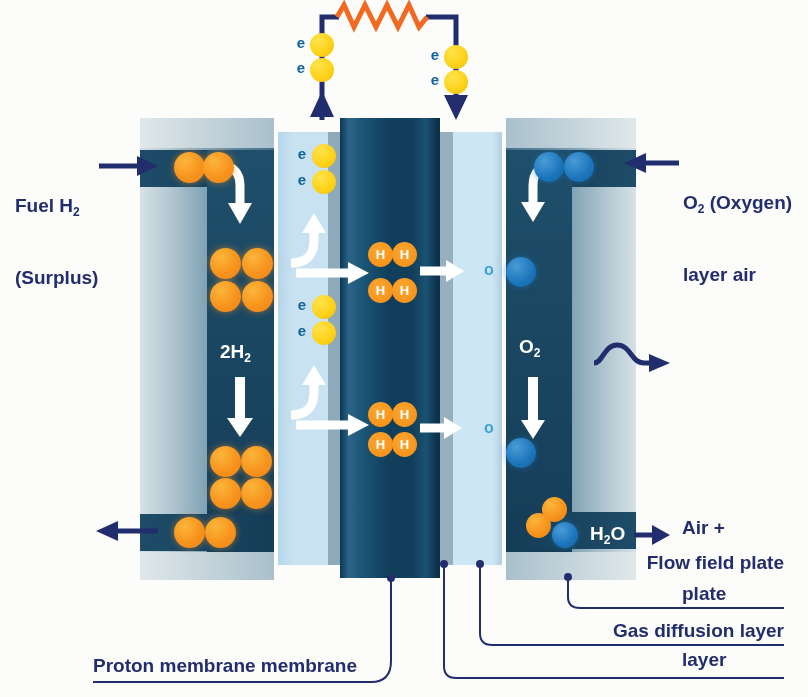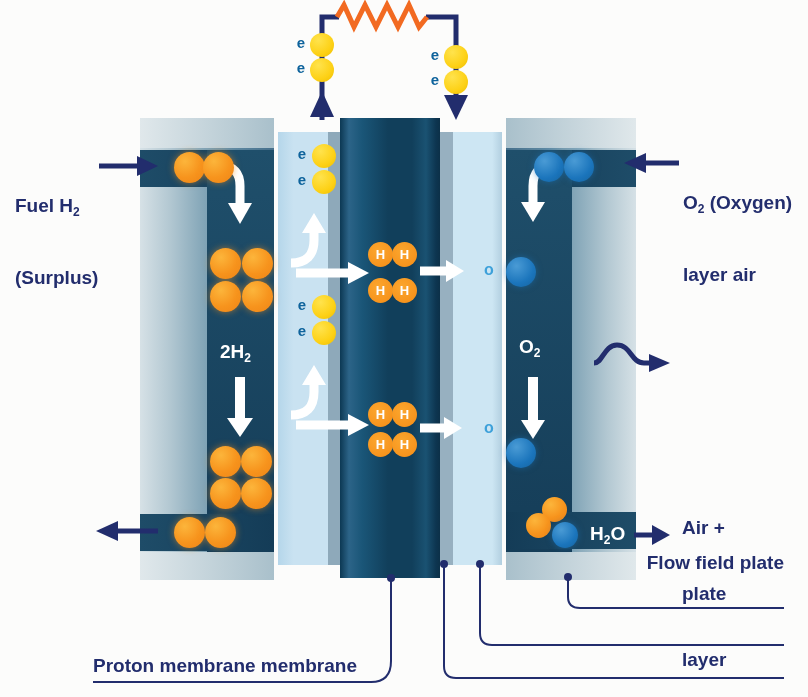--- a/index.html
+++ b/index.html
@@ -245,15 +245,16 @@
   </div>
   <div class="lbl" style="left:16px;top:473px;">
   </div>
   <div class="lbl" style="left:682px;top:473px;">
     <div>Air +</div>
     <div>plate</div>
     <div>layer</div>
   </div>
 
   <div class="lbl r-align" style="top:552px;">Flow field plate</div>
+  <div class="lbl r-align" style="top:620px;">Gas diffusion layer</div>
   <div class="lbl" style="left:93px;top:655px;">Proton membrane membrane</div>
 
 </div>
 
 </body></html>

